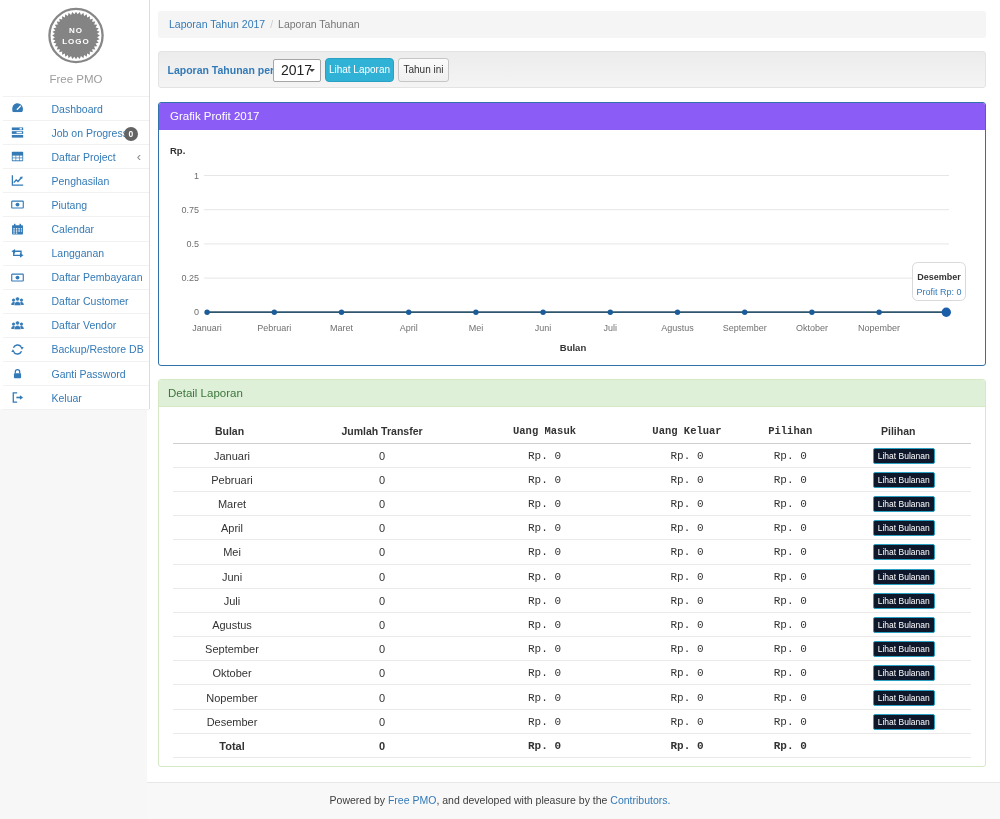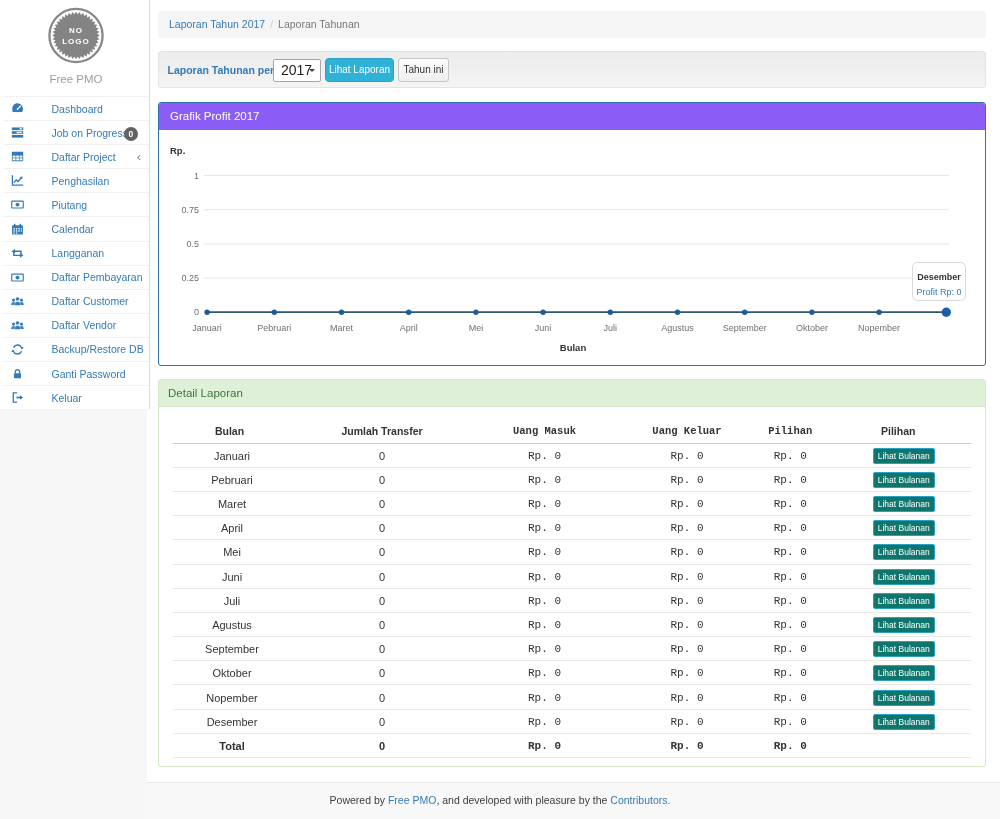--- a/index.html
+++ b/index.html
@@ -38,21 +38,21 @@
 #panel2 { top:379px; height:388px; border:1px solid #d6e9c6; }
 #panel2 .hd { height:27px; background:#dff0d8; color:#3c763d; font-size:11.5px; line-height:27px; padding-left:9px; border-bottom:1px solid #d6e9c6; border-radius:2px 2px 0 0; }
 #panel2 .bd { padding:12px 14px 0 14px; }
 
 table { width:100%; border-collapse:collapse; table-layout:fixed; font-size:11px; color:#333; }
 th { font-weight:bold; font-size:10.5px; height:24.1px; border-bottom:1px solid #cfcfcf; padding-top:1px; }
 td { height:24.2px; border-bottom:1px solid #e9e9e9; padding-top:1px; } tbody td:first-child { padding-left:5px; }
 .ct { text-align:center; }
 .rt { text-align:center; padding-right:8px;font-family:Liberation Mono, monospace; }
 tr.total td { font-weight:bold; }
-.btnsm { display:inline-block; margin-left:11px; width:62px; height:16px; background:#0f766e; border:1px solid #2aa0c2; border-radius:2px; color:#fff; font-size:8.5px; line-height:14px; text-align:center; }
+.btnsm { display:inline-block; margin-left:11px; width:62px; height:16px; background:#0f172a; border:1px solid #2aa0c2; border-radius:2px; color:#fff; font-size:8.5px; line-height:14px; text-align:center; }
 </style>
 </head>
 <body>
 <div id="footer">
     <div class="in">Powered by <a>Free PMO</a>, and developed with pleasure by the <a>Contributors.</a></div>
   </div>
 
 <div class="bc"><a>Laporan Tahun 2017</a><span class="sep">/</span>Laporan Tahunan</div>
 
 <div id="formbar">

